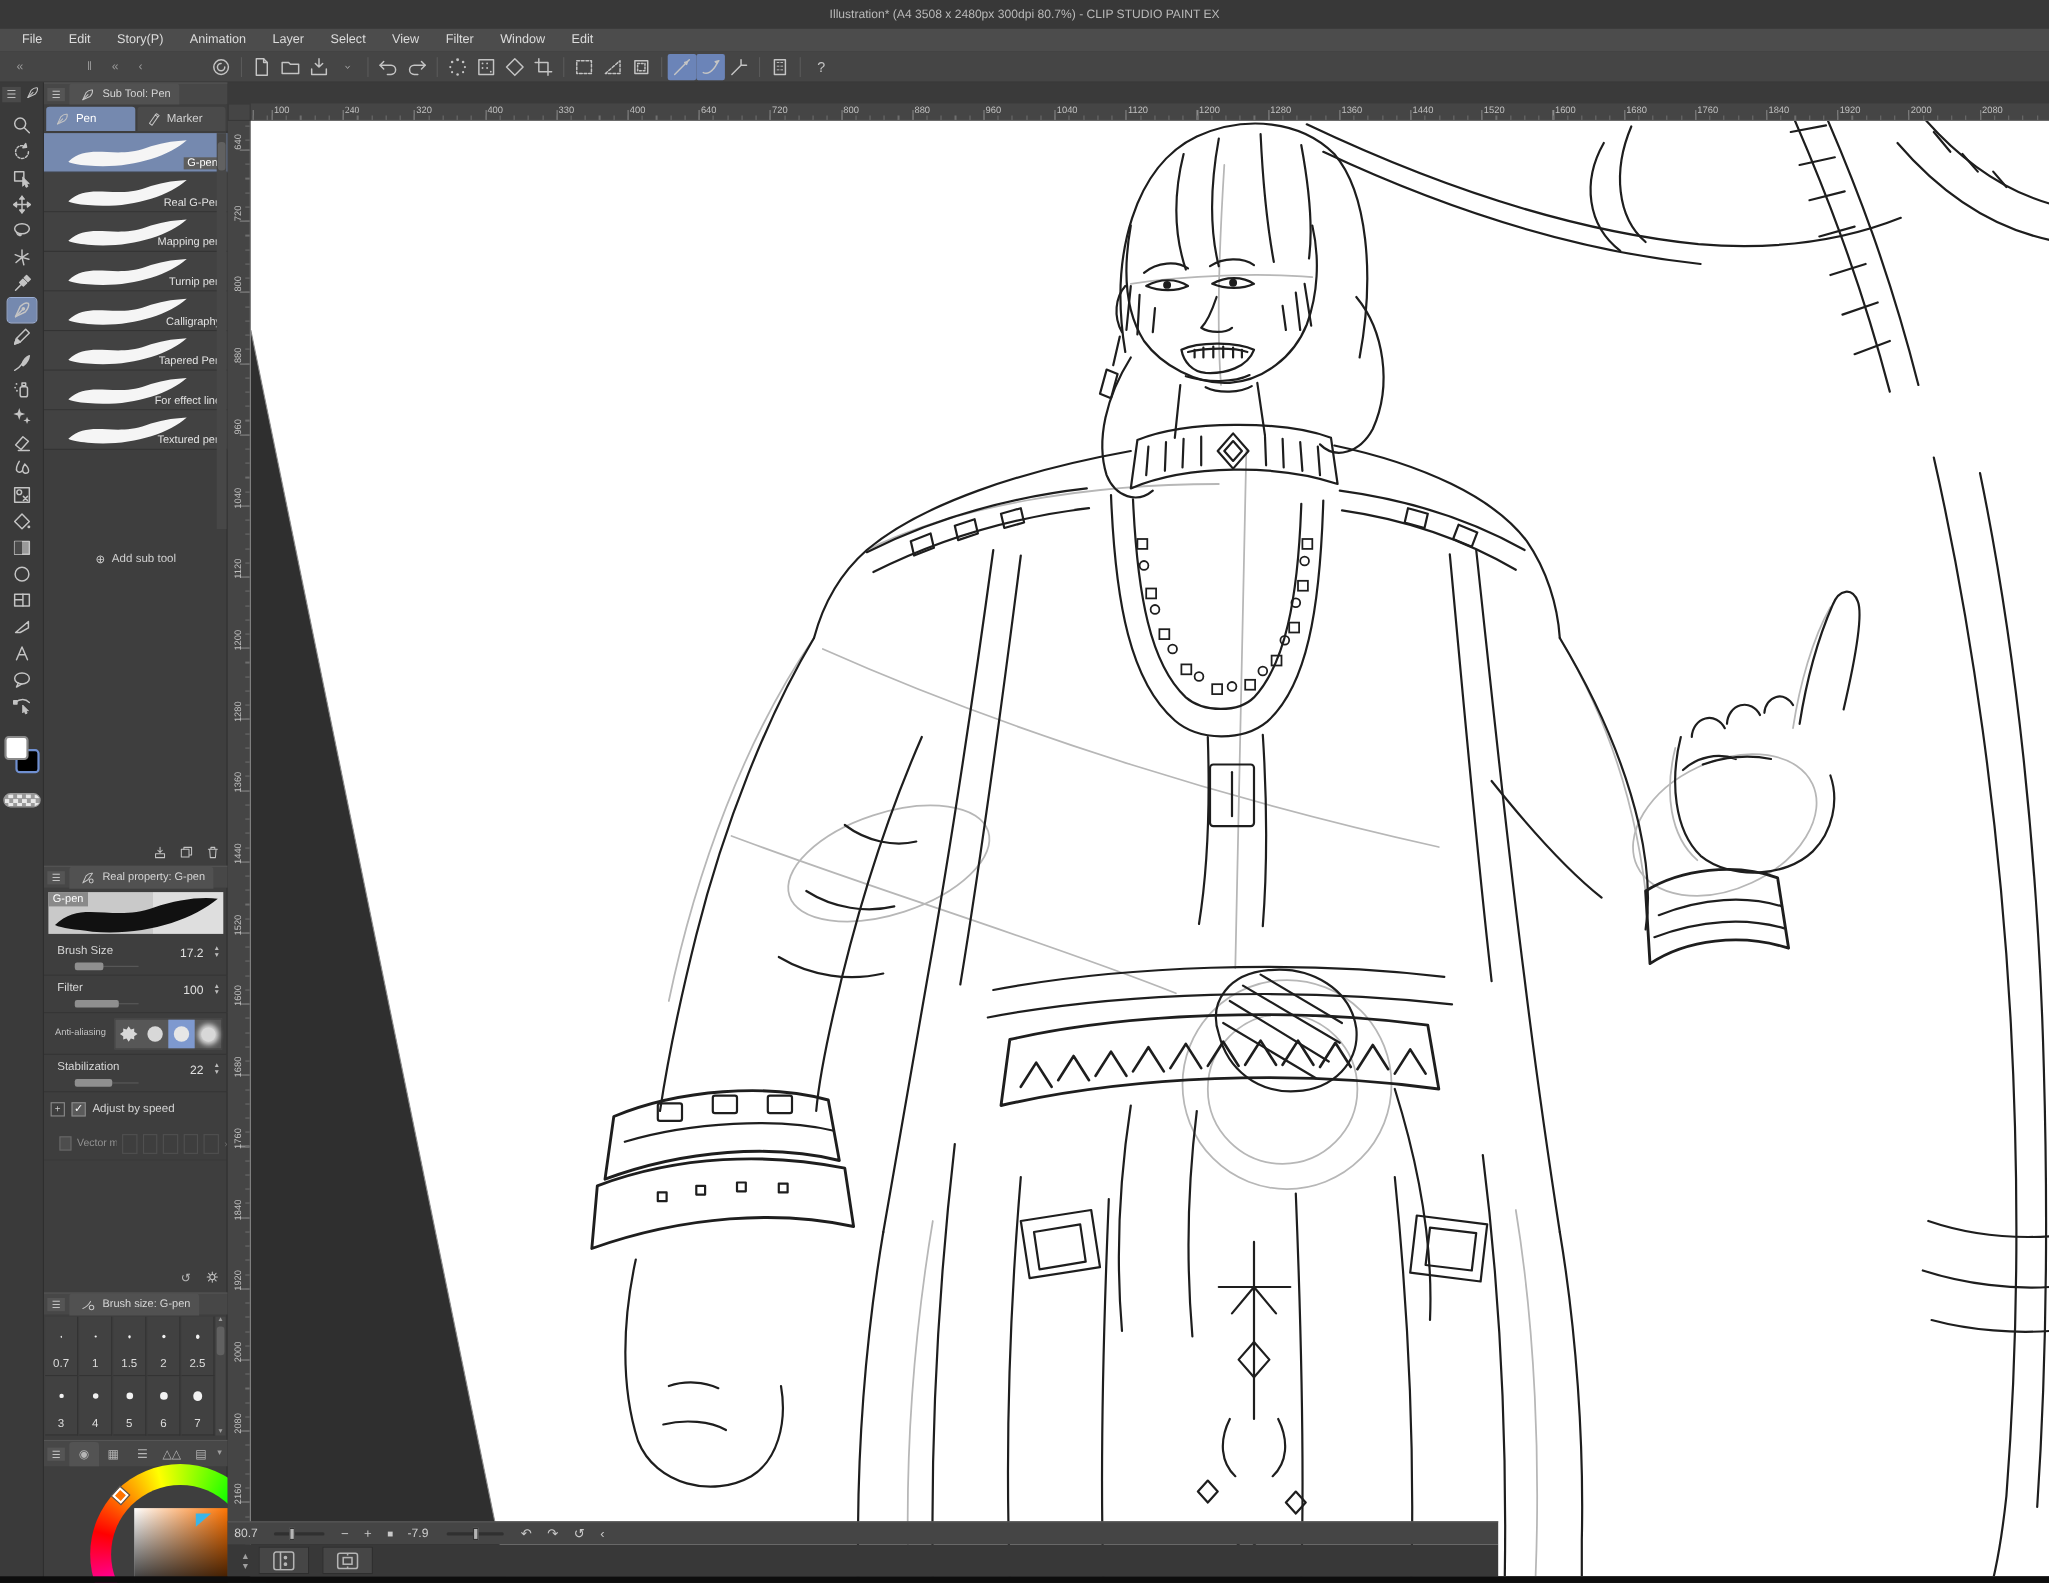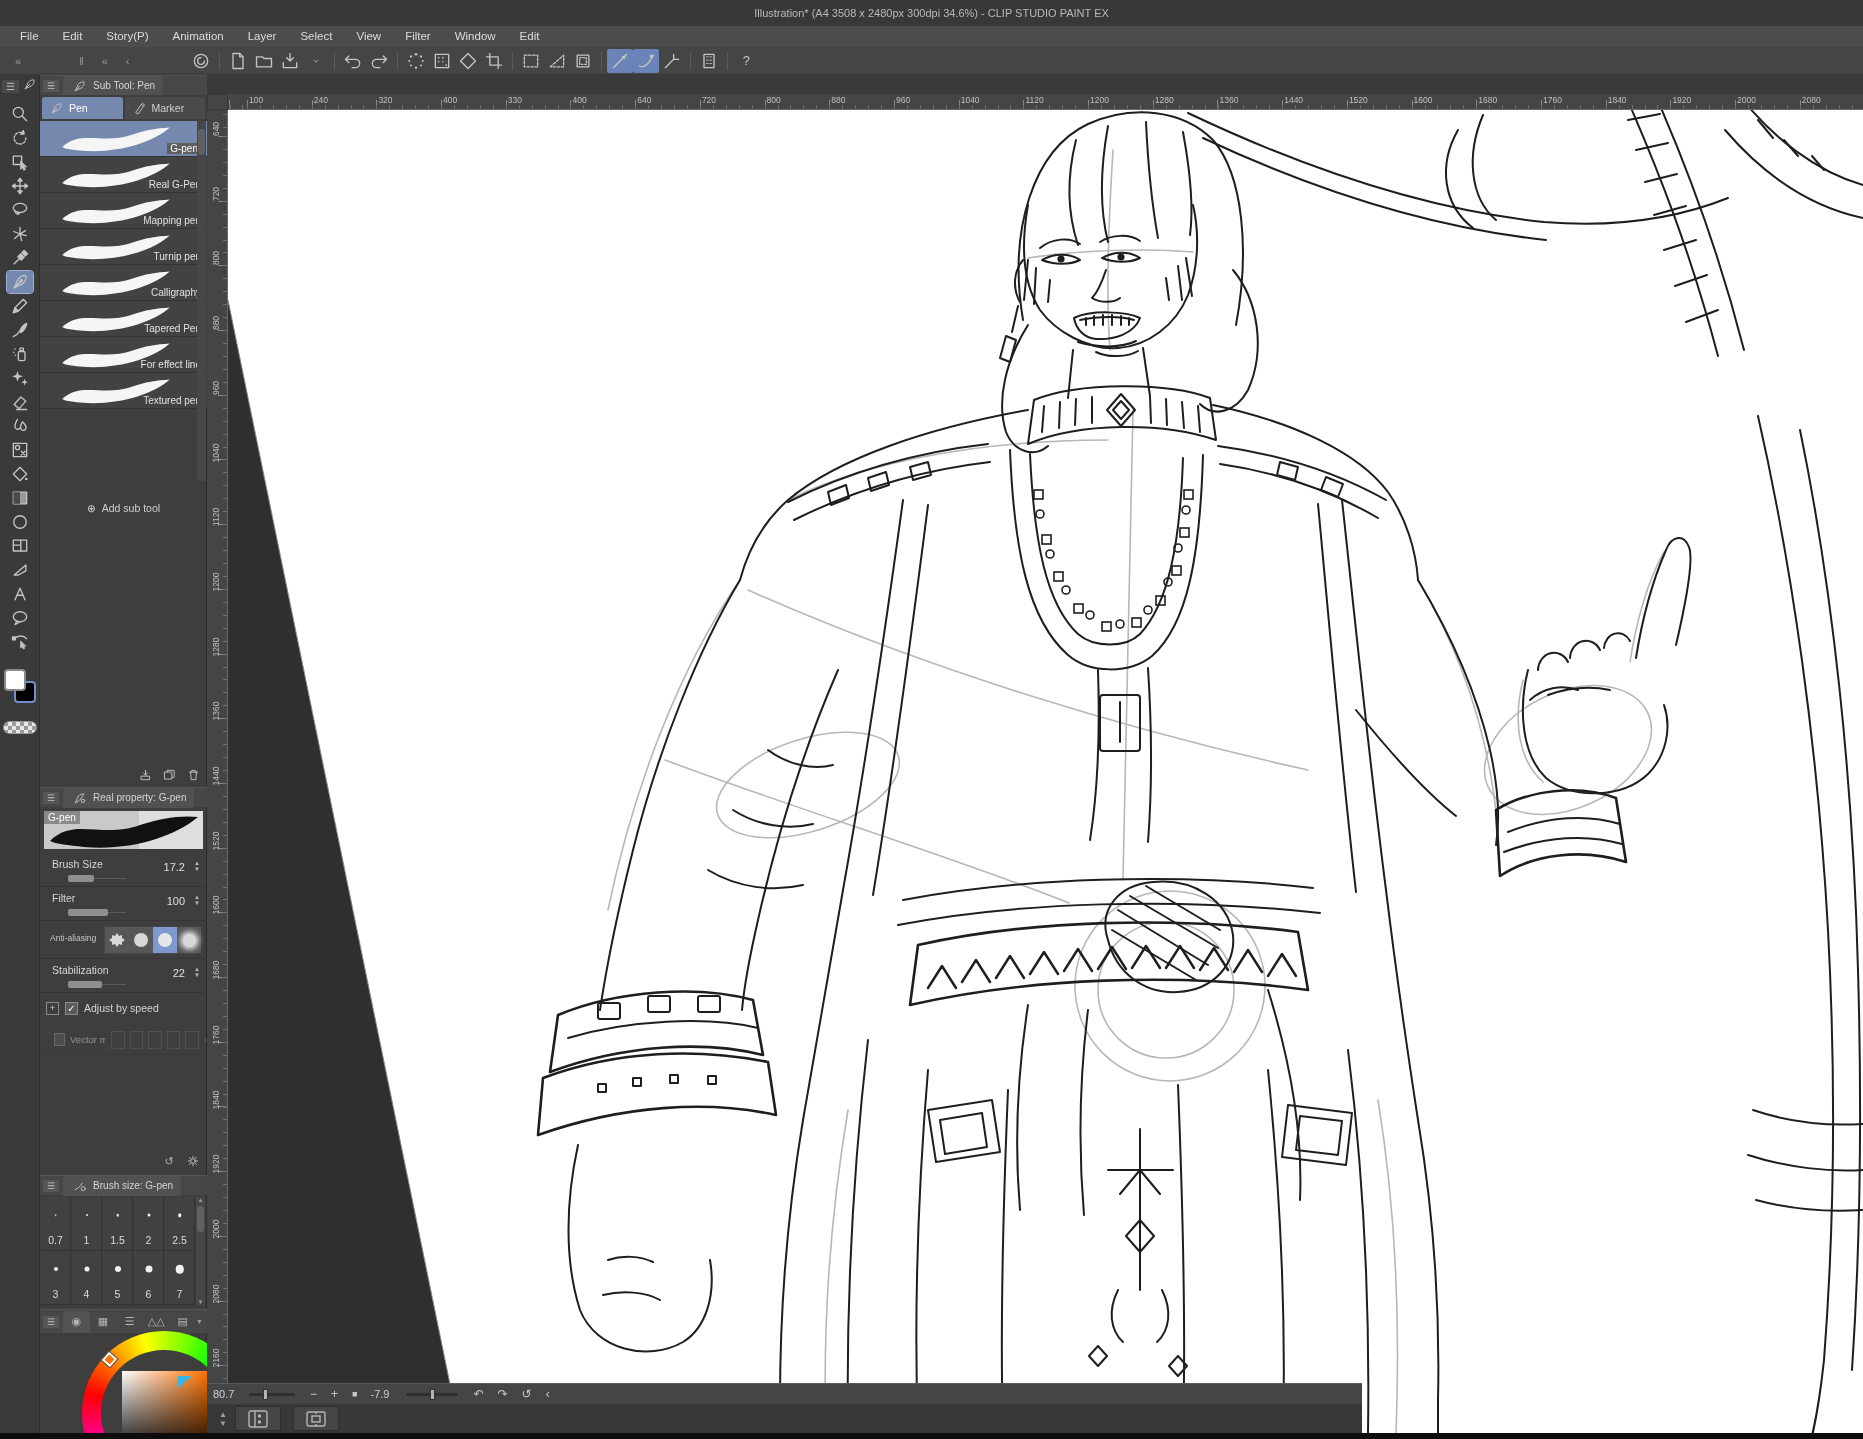--- a/index.html
+++ b/index.html
@@ -126,21 +126,21 @@
   .nav-chevrons { display:flex; flex-direction:column; color:#9f9f9f; font-size:8px; line-height:9px; margin:0 8px 0 12px; }
   .nav-btn { width:46px; height:25px; background:#464646; border:1px solid #2e2e2e; margin-right:12px;
     display:flex; align-items:center; justify-content:center; }
   #blackstrip { left:0; top:1433px; width:1863px; height:6px; background:#0d0d0d; z-index:50; }
   #blue-wedge { left:178px; top:1376px; width:0; height:0; border-left:14px solid #3ab5e8; border-bottom:12px solid transparent; z-index:51; }
 </style>
 </head>
 <body>
 
 <div class="abs" id="titlebar">
-  <span>Illustration* (A4 3508 x 2480px 300dpi 34.6%)  - CLIP STUDIO PAINT EX</span>
+  <span>Illustration* (A4 3508 x 2480px 300dpi 80.7%)  - CLIP STUDIO PAINT EX</span>
 </div>
 <div class="abs" id="menubar">
     <div class="menu-item">File</div>
     <div class="menu-item">Edit</div>
     <div class="menu-item">Story(P)</div>
     <div class="menu-item">Animation</div>
     <div class="menu-item">Layer</div>
     <div class="menu-item">Select</div>
     <div class="menu-item">View</div>
     <div class="menu-item">Filter</div>
@@ -737,21 +737,21 @@
     </div>
   <div id="hue-marker" style="top:1279px;"></div>
   <div id="sv-square" style="top:1296px;"></div>
 
 </div>
 
 <div class="abs" id="canvasArea">
   <div id="ruler-corner"></div>
   <div id="rulerH">
       <span class="rh-num" style="left: 19px;">100</span>
-      <span class="rh-num" style="left: 83.7px;">240</span>
+      <span class="rh-num" style="left: 83.7px; font-family: Liberation Serif, serif;">240</span>
       <span class="rh-num" style="left: 148.4px;">320</span>
       <span class="rh-num" style="left: 213.1px;">400</span>
       <span class="rh-num" style="left: 277.8px;">330</span>
       <span class="rh-num" style="left: 342.5px;">400</span>
       <span class="rh-num" style="left: 407.2px;">640</span>
       <span class="rh-num" style="left: 471.9px;">720</span>
       <span class="rh-num" style="left: 536.6px;">800</span>
       <span class="rh-num" style="left: 601.3px;">880</span>
       <span class="rh-num" style="left: 666px;">960</span>
       <span class="rh-num" style="left: 730.7px;">1040</span>

